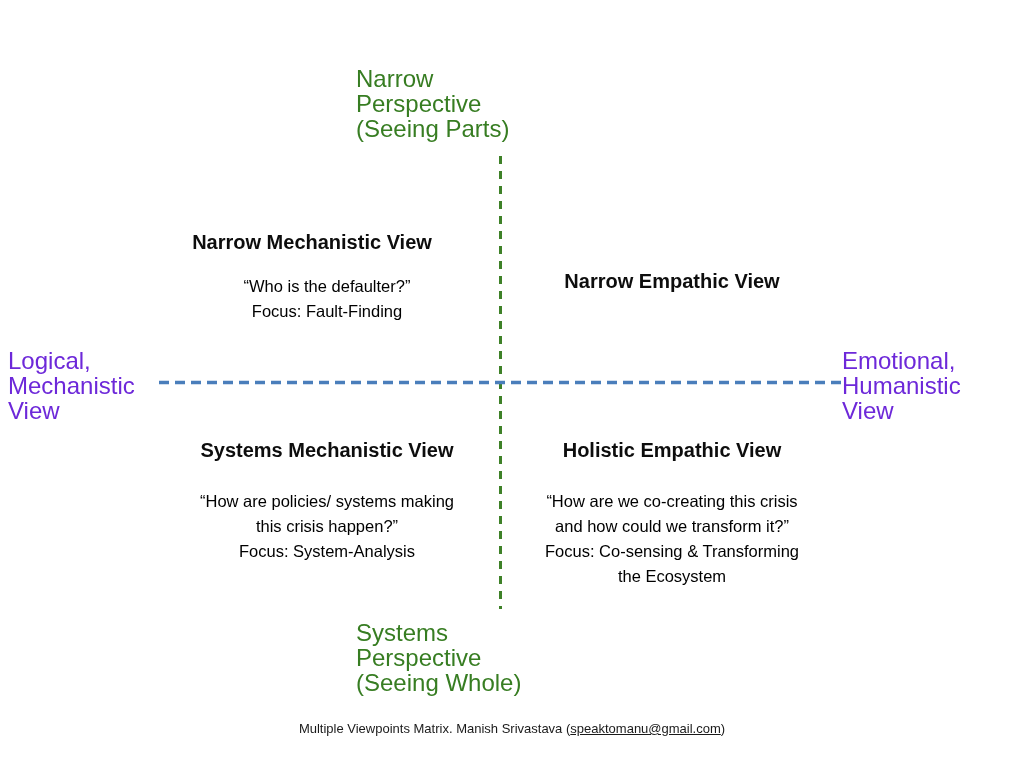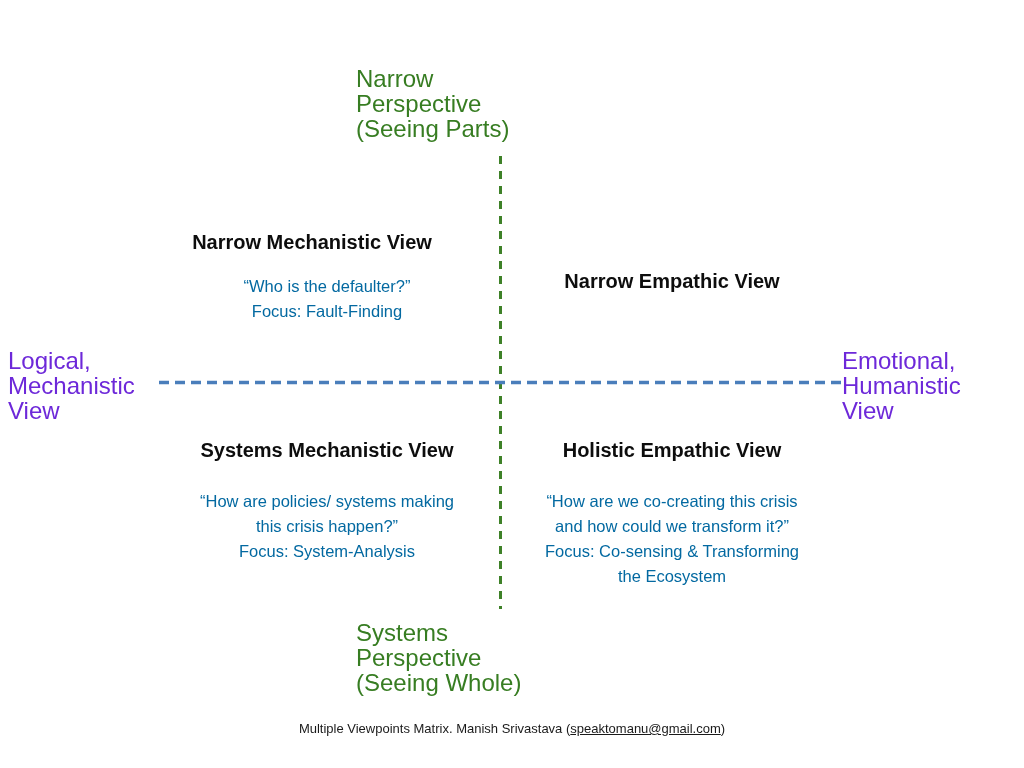--- a/index.html
+++ b/index.html
@@ -32,21 +32,21 @@
     font-weight: bold;
     font-size: 20px;
     line-height: 24px;
     color: #0d0d0d;
     text-align: center;
   }
   .q-body {
     position: absolute;
     font-size: 16.5px;
     line-height: 25px;
-    color: #0369a1;
+    color: #000000;
     text-align: center;
     white-space: pre-line;
   }
   
   .top-label    { left: 356px; top: 66px;  width: 290px; }
   .bottom-label { left: 356px; top: 620px; width: 290px; }
   .left-label   { left: 8px;   top: 348px; width: 160px; }
   .right-label  { left: 842px; top: 348px; width: 160px; }
 
   .q-tl-title { left: 142px; top: 222px; width: 340px; margin-top: 8px; }

